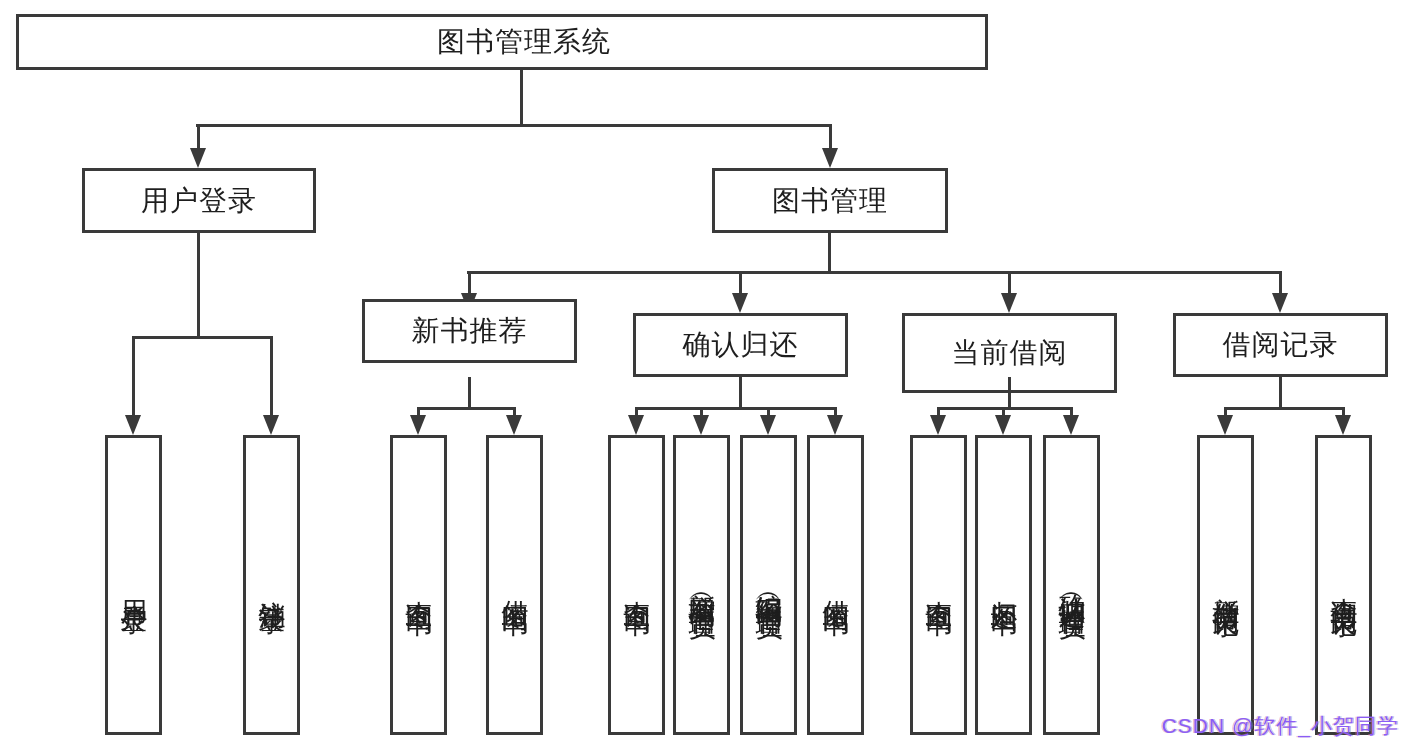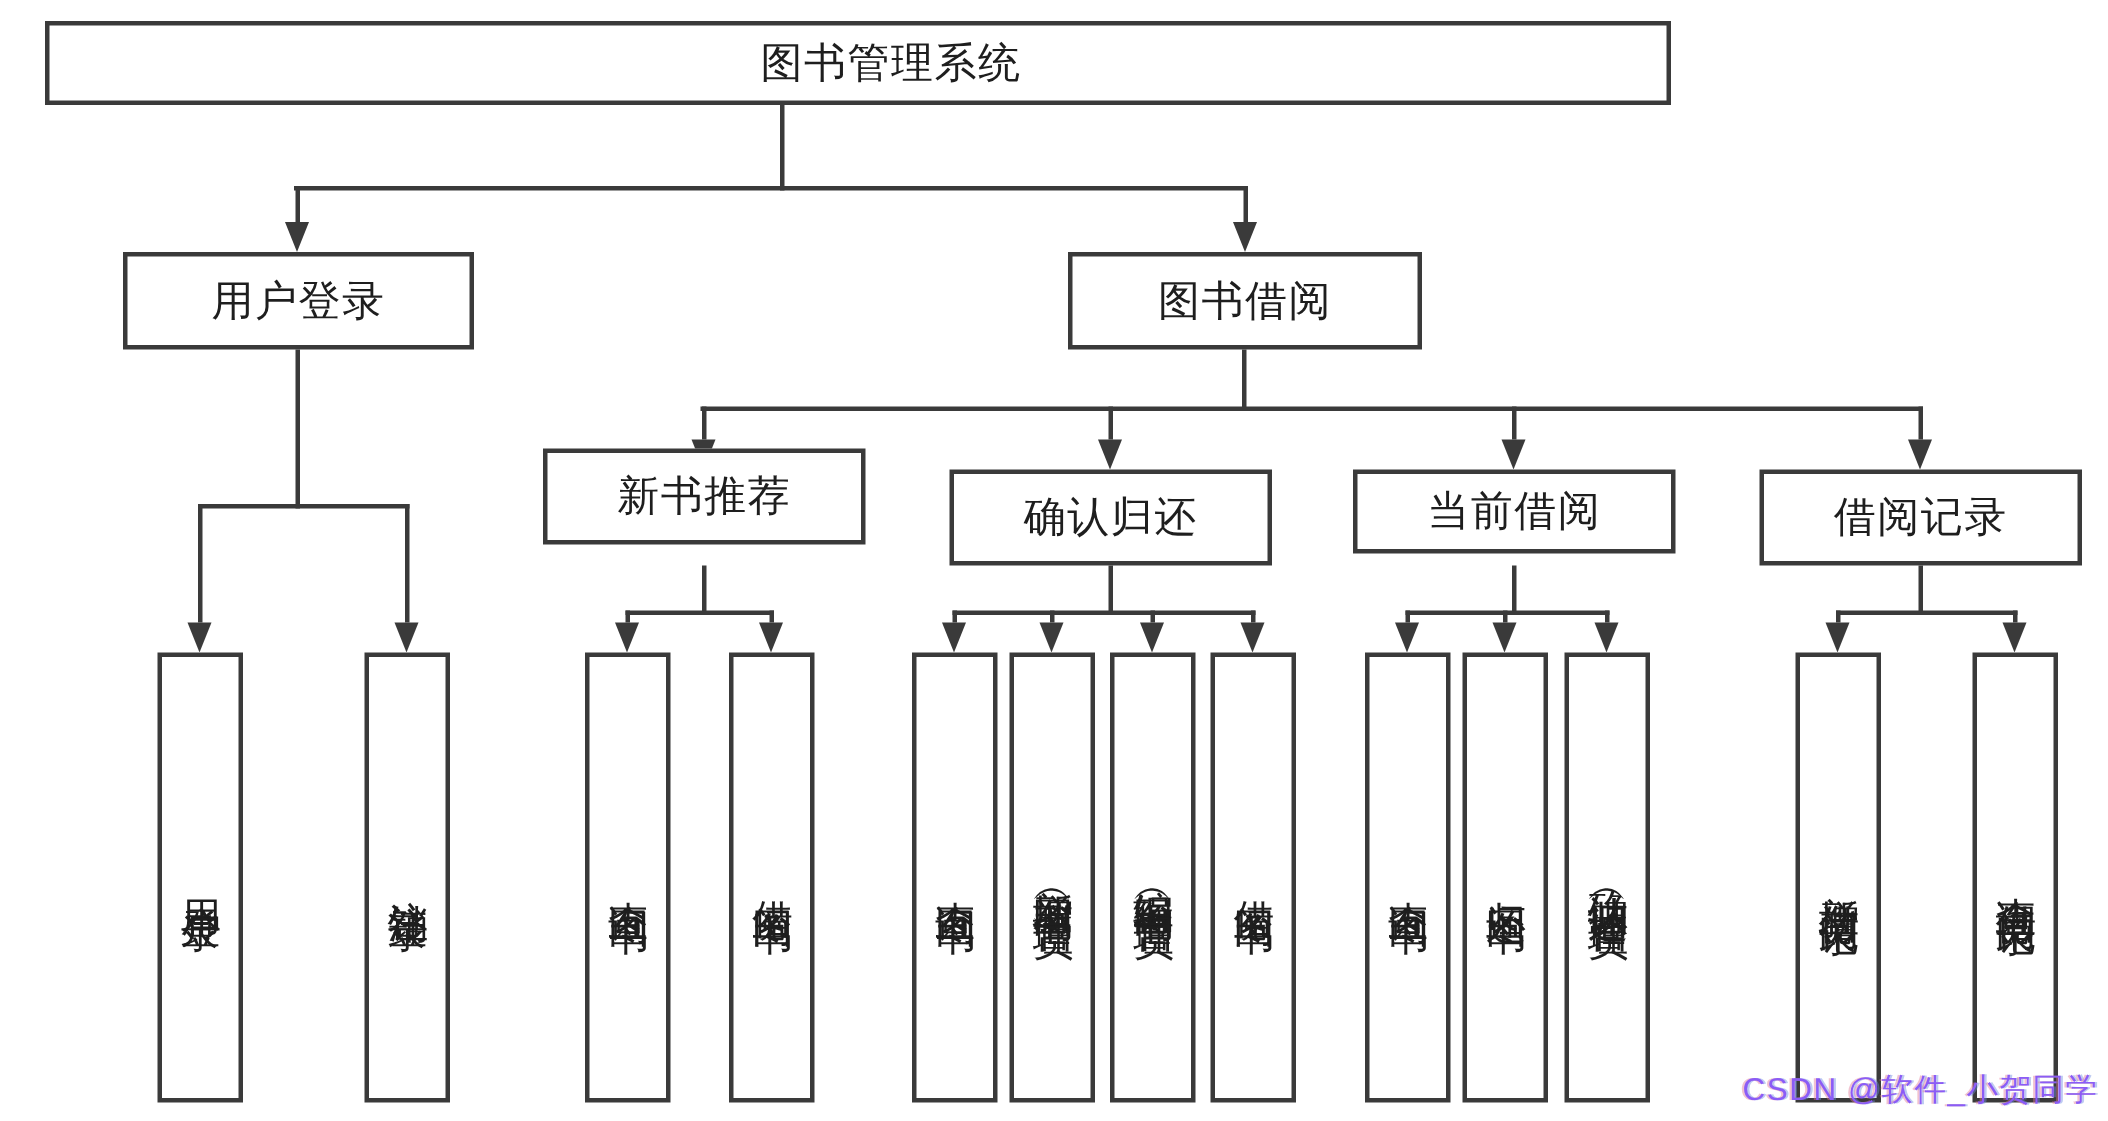--- a/index.html
+++ b/index.html
@@ -53,40 +53,40 @@
     white-space:nowrap;
     text-shadow:-1.5px 0 0 rgba(225,120,150,0.45), 1.5px 0 0 rgba(110,140,225,0.45);
     z-index:5;
   }
 </style>
 </head>
 <body>
 
 <div class="stage">
 
-  <div class="node" style="left:30px;top:14px;width:1084px;height:56px;padding-left:44px;">
+  <div class="node" style="left:16px;top:14px;width:972px;height:56px;padding-left:44px;">
     <span class="lbl">图书管理系统</span>
   </div>
 
   <div class="vl" style="left:520px;top:70px;height:57px;"></div>
   <div class="hl" style="left:196px;top:124px;width:636px;"></div>
   <div class="drop" style="left:198px;top:124px;height:44px;">
       <i class="stem"></i>
       <i class="head"></i>
     </div>
   <div class="drop" style="left:830px;top:124px;height:44px;">
       <i class="stem"></i>
       <i class="head"></i>
     </div>
 
   <div class="node" style="left:82px;top:168px;width:234px;height:65px;">
     <span class="lbl">用户登录</span>
   </div>
   <div class="node" style="left:712px;top:168px;width:236px;height:65px;">
-    <span class="lbl">图书借阅</span>
+    <span class="lbl">图书管理</span>
   </div>
 
   <div class="vl" style="left:197px;top:233px;height:106px;"></div>
   <div class="hl" style="left:132px;top:336px;width:141px;"></div>
   <div class="drop" style="left:133px;top:336px;height:99px;">
       <i class="stem"></i>
       <i class="head"></i>
     </div>
   <div class="drop" style="left:271px;top:336px;height:99px;">
       <i class="stem"></i>
@@ -111,21 +111,21 @@
       <i class="stem"></i>
       <i class="head"></i>
     </div>
 
   <div class="node" style="left:362px;top:299px;width:215px;height:64px;">
     <span class="lbl">新书推荐</span>
   </div>
   <div class="node" style="left:633px;top:313px;width:215px;height:64px;">
     <span class="lbl">确认归还</span>
   </div>
-  <div class="node" style="left:902px;top:313px;width:215px;height:56px;">
+  <div class="node" style="left:902px;top:313px;width:215px;height:80px;">
     <span class="lbl">当前借阅</span>
   </div>
   <div class="node" style="left:1173px;top:313px;width:215px;height:64px;justify-content:center;">
     <span class="lbl">借阅记录</span>
   </div>
 
   <div class="vl" style="left:468px;top:377px;height:33px;"></div>
   <div class="hl" style="left:417px;top:407px;width:99px;"></div>
   <div class="drop" style="left:418px;top:407px;height:28px;">
       <i class="stem"></i>

